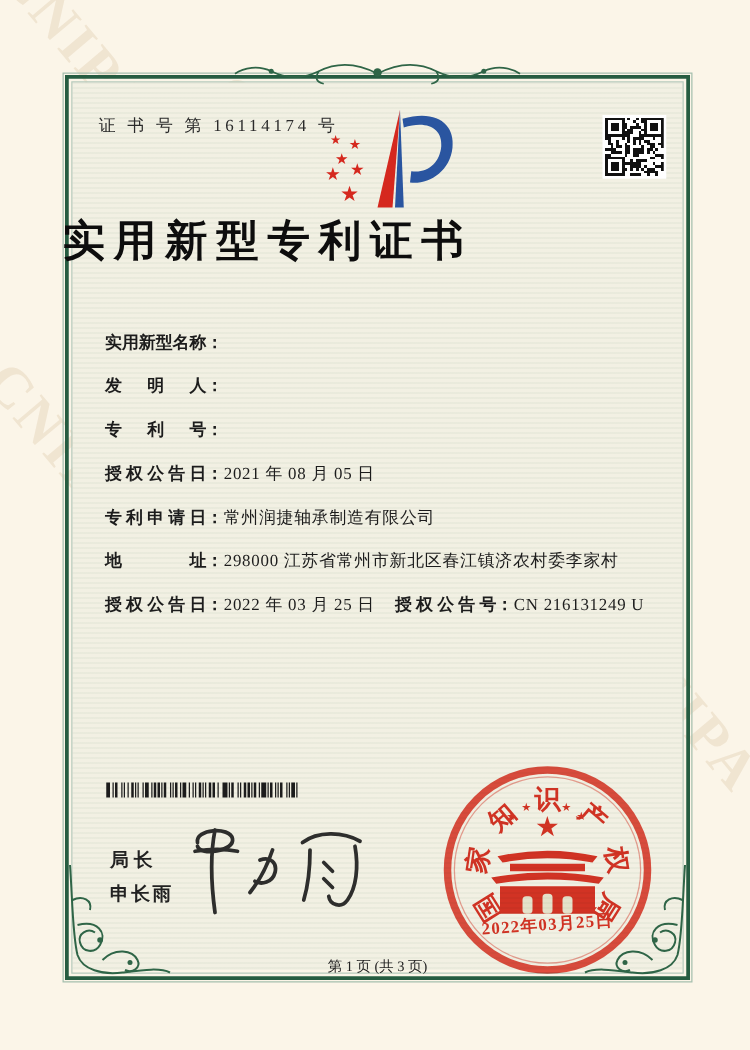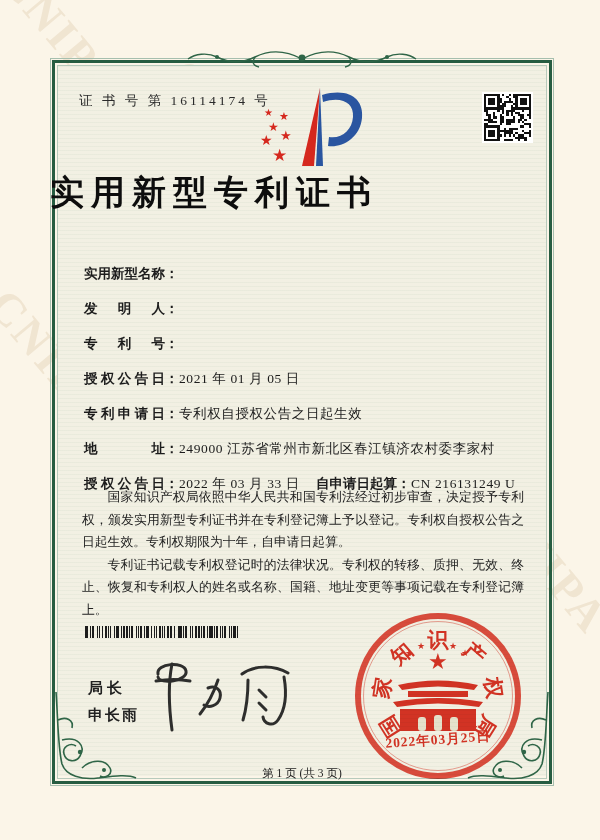--- a/index.html
+++ b/index.html
@@ -376,50 +376,46 @@
       <span class="flabel">发明人</span>
       <span class="fcolon">：</span>
     </div>
     <div class="frow">
       <span class="flabel">专利号</span>
       <span class="fcolon">：</span>
     </div>
     <div class="frow">
       <span class="flabel">授权公告日</span>
       <span class="fcolon">：</span>
-      <span class="fvalue">2021 年 01 月 05 日</span>
+      <span class="fvalue">2021 年 08 月 05 日</span>
     </div>
     <div class="frow">
       <span class="flabel">专利申请日</span>
       <span class="fcolon">：</span>
-      <span class="fvalue">专利权自授权公告之日起生效</span>
+      <span class="fvalue">常州润捷轴承制造有限公司</span>
     </div>
     <div class="frow">
       <span class="flabel">地址</span>
       <span class="fcolon">：</span>
-      <span class="fvalue">249000 江苏省常州市新北区春江镇济农村委李家村</span>
+      <span class="fvalue">298000 江苏省常州市新北区春江镇济农村委李家村</span>
     </div>
     <div class="frow">
       <span class="pair first">
         <span class="flabel">授权公告日</span>
         <span class="fcolon">：</span>
-        <span class="fvalue">2022 年 03 月 33 日</span>
+        <span class="fvalue">2022 年 03 月 25 日</span>
       </span>
       <span class="pair">
-        <span class="flabel">自申请日起算</span>
+        <span class="flabel">授权公告号</span>
         <span class="fcolon">：</span>
         <span class="fvalue">CN 216131249 U</span>
       </span>
     </div>
   </div>
 
-  <div class="paras">
-    <p>国家知识产权局依照中华人民共和国专利法经过初步审查，决定授予专利权，颁发实用新型专利证书并在专利登记簿上予以登记。专利权自授权公告之日起生效。专利权期限为十年，自申请日起算。</p>
-    <p>专利证书记载专利权登记时的法律状况。专利权的转移、质押、无效、终止、恢复和专利权人的姓名或名称、国籍、地址变更等事项记载在专利登记簿上。</p>
-  </div>
 
   <div class="barcode" id="barcode">
       <div class="bar" style="left: 0px; width: 3.45px;"></div>
       <div class="bar" style="left: 4.6px; width: 1.15px;"></div>
       <div class="bar" style="left: 6.9px; width: 2.3px;"></div>
       <div class="bar" style="left: 11.5px; width: 1.15px;"></div>
       <div class="bar" style="left: 13.8px; width: 1.15px;"></div>
       <div class="bar" style="left: 17.25px; width: 1.15px;"></div>
       <div class="bar" style="left: 19.55px; width: 2.3px;"></div>
       <div class="bar" style="left: 23px; width: 1.15px;"></div>

